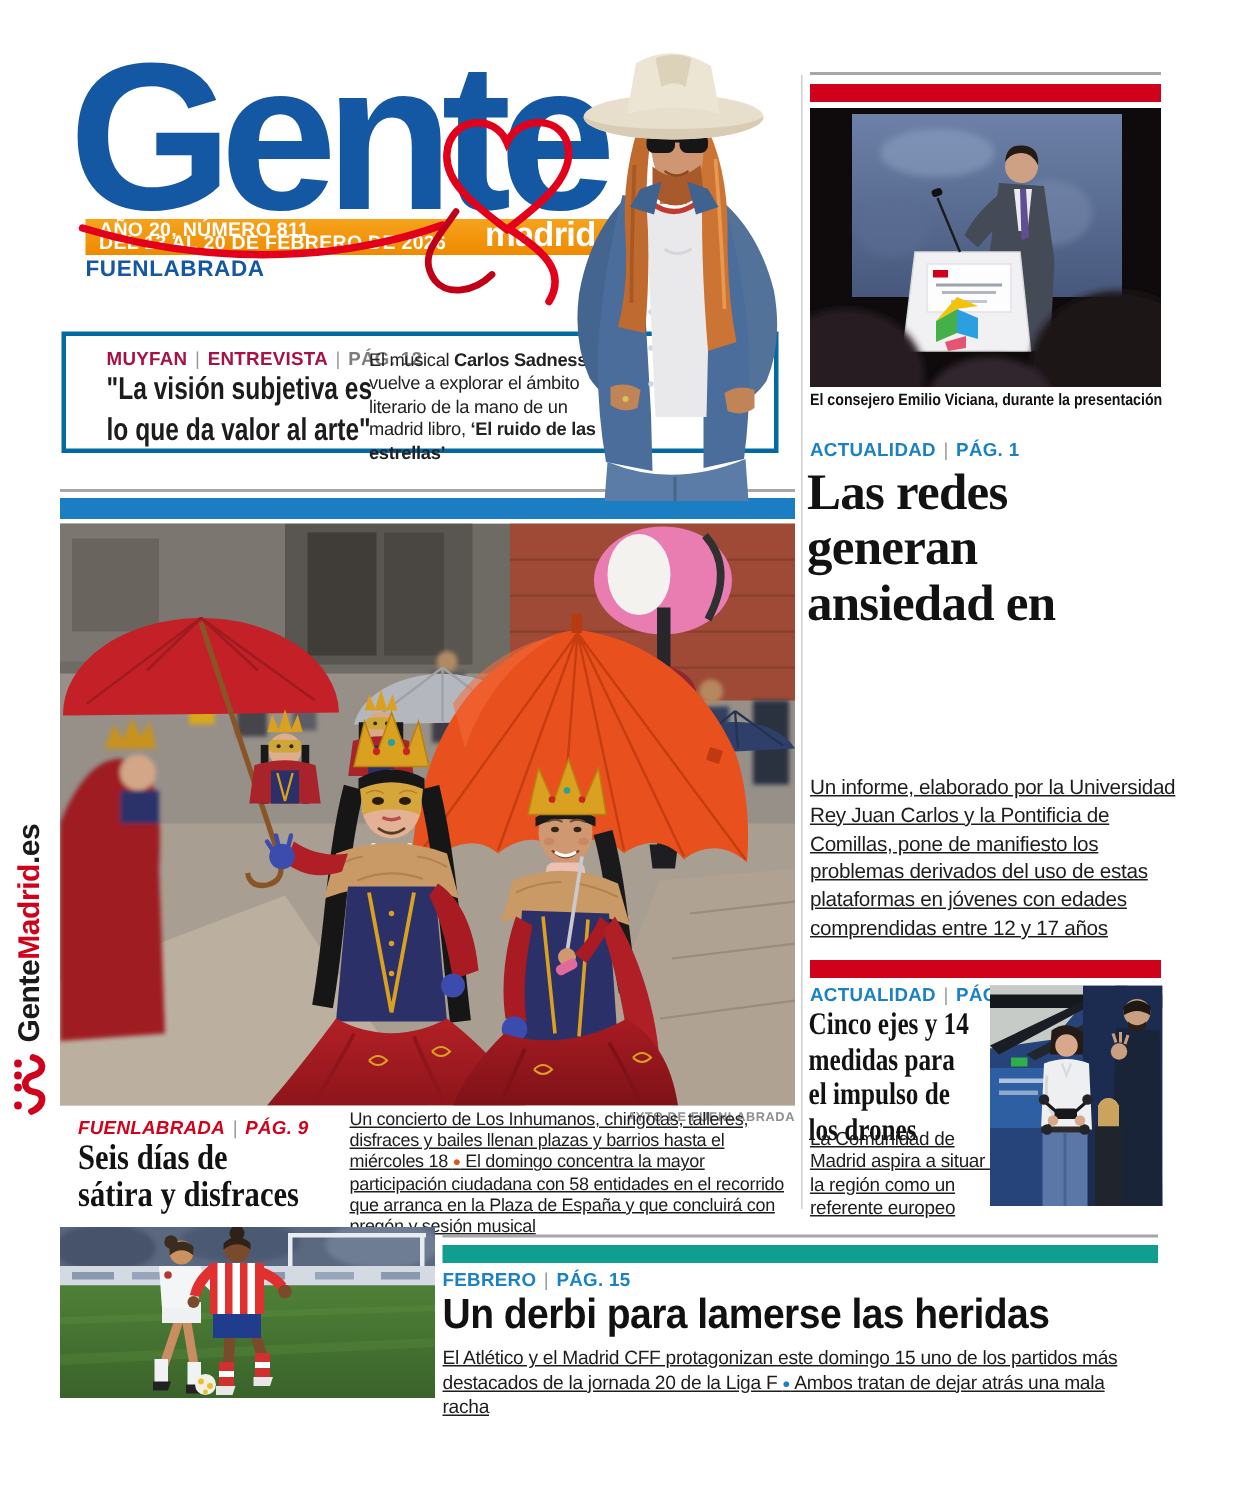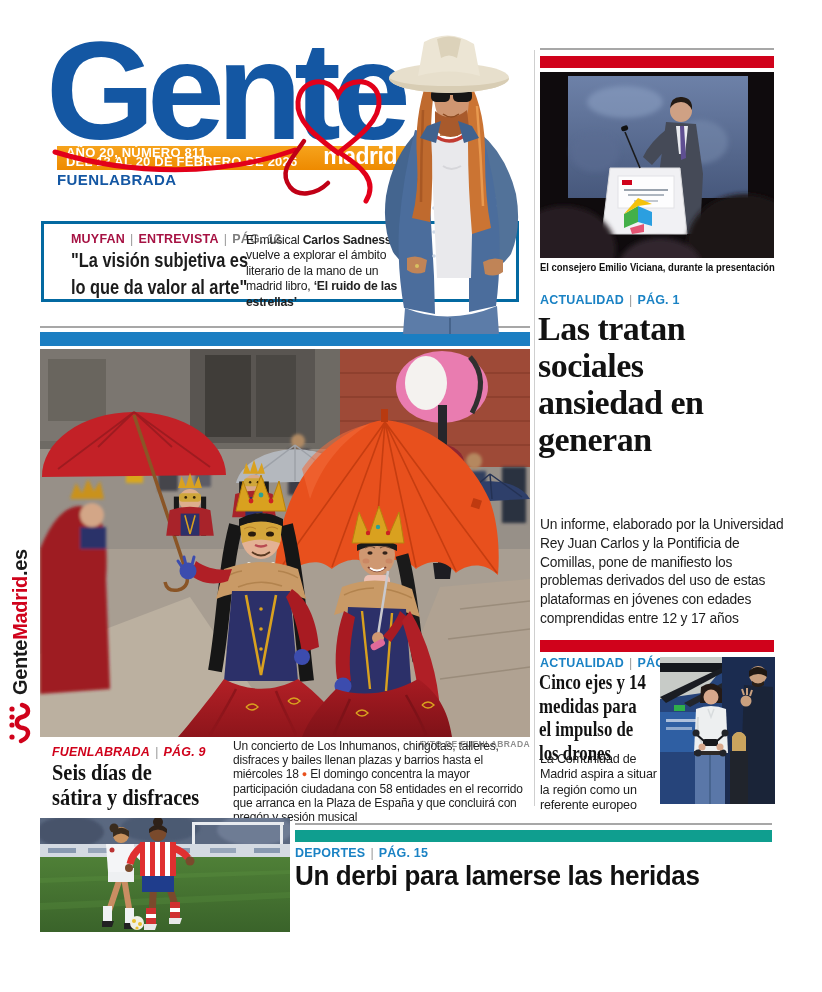--- a/index.html
+++ b/index.html
@@ -47,21 +47,21 @@
   .h-serif{font-family:"Liberation Serif",serif;font-weight:700;color:#121212;}
   .hl-redes{left:538px;top:310px;font-size:34px;line-height:37px;letter-spacing:-.5px;}
   .hl-drones{left:539px;top:671px;font-size:21px;line-height:23.5px;transform:scaleX(.8);
         transform-origin:0 0;white-space:nowrap;}
   .hl-carnival{left:52px;top:760px;font-size:24px;line-height:25px;transform:scaleX(.85);
         transform-origin:0 0;white-space:nowrap;}
   .hl-derbi{left:295px;top:860px;font-size:28px;font-weight:700;color:#111;letter-spacing:-.4px;
         transform:scaleX(.93);transform-origin:0 0;white-space:nowrap;}
 
   
-  .body-txt{color:#1d1d1d;}
+  .body-txt{color:#1d1d1d;text-decoration:underline;}
   .bt-redes{left:540px;top:516px;width:244px;font-size:13.8px;line-height:18.8px;letter-spacing:-.2px;}
   .bt-drones{left:540px;top:752px;width:128px;font-size:12.6px;line-height:15.4px;letter-spacing:-.2px;}
   .bt-carnival{left:233px;top:739px;width:298px;font-size:12px;line-height:14.2px;letter-spacing:-.2px;}
   .bt-derbi{left:295px;top:897px;width:462px;font-size:12.8px;line-height:16.5px;letter-spacing:-.2px;}
   .bullet-red{color:#e8501d;font-size:9px;vertical-align:1px;}
   .bullet-blue{color:#1a82c4;font-size:9px;vertical-align:1px;}
 
   .caption{left:540px;top:261px;width:260px;font-size:11px;font-weight:700;color:#111;
         transform:scaleX(.86);transform-origin:0 0;white-space:nowrap;}
   .credit{left:40px;top:739px;width:490px;text-align:right;font-size:8.5px;font-weight:700;
@@ -211,24 +211,23 @@
       <ellipse cx="205" cy="172" rx="58" ry="50" fill="#1d1619"></ellipse>
       <ellipse cx="120" cy="196" rx="42" ry="30" fill="#33282d"></ellipse>
     </g>
   </svg>
   <div class="abs caption">El consejero Emilio Viciana, durante la presentación</div>
 
   <div class="abs kicker" style="left:540px;top:293px;">
     <span class="k-blue">ACTUALIDAD</span><span class="sep">|</span><span class="k-blue">PÁG. 1</span>
   </div>
   <div class="abs h-serif hl-redes">
-    <div>Las tratan</div>
-    <div>sociales</div>
+    <div>Las redes</div>
+    <div>generan</div>
     <div>ansiedad en</div>
-    <div>generan</div>
   </div>
   <div class="abs body-txt bt-redes">Un informe, elaborado por la Universidad Rey Juan Carlos y la Pontificia de Comillas, pone de manifiesto los problemas derivados del uso de estas plataformas en jóvenes con edades comprendidas entre 12 y 17 años</div>
 
   <div class="abs bar bar-red" style="left:540px;top:640px;width:234px;"></div>
   <div class="abs kicker" style="left:540px;top:656px;">
     <span class="k-blue">ACTUALIDAD</span><span class="sep">|</span><span class="k-blue">PÁG. 4</span>
   </div>
   <div class="abs h-serif hl-drones">
     <div>Cinco ejes y 14</div>
     <div>medidas para</div>
@@ -557,23 +556,24 @@
     </g>
     <circle cx="97" cy="105" r="7" fill="#f0f0e6"></circle>
     <circle cx="94" cy="103" r="2" fill="#e8c030"></circle>
       <circle cx="100" cy="106" r="2" fill="#e8c030"></circle>
       <circle cx="97" cy="110" r="1.6" fill="#e8c030"></circle>
   </svg>
 
   <div class="abs rule-h" style="left:295px;top:823px;width:477px;"></div>
   <div class="abs bar bar-teal"></div>
   <div class="abs kicker" style="left:295px;top:846px;">
-    <span class="k-blue">DEPORTES</span><span class="sep">|</span><span class="k-blue">PÁG. 15</span>
+    <span class="k-blue">FEBRERO</span><span class="sep">|</span><span class="k-blue">PÁG. 15</span>
   </div>
   <div class="abs hl-derbi">Un derbi para lamerse las heridas</div>
+  <div class="abs body-txt bt-derbi"><span>El Atlético y el Madrid CFF protagonizan este domingo 15 uno de los partidos más destacados de la jornada 20 de la Liga F </span><span class="bullet-blue">●</span><span> Ambos tratan de dejar atrás una mala racha</span></div>
 
   <div class="abs vbrand">
     <span>Gente</span><span class="red">Madrid</span><span>.es</span>
   </div>
   <svg class="abs vbrand-icon" viewBox="0 0 26 46">
     <g fill="#d0021b">
       <circle cx="5" cy="8" r="2.6"></circle>
         <circle cx="5" cy="16" r="2.6"></circle>
         <circle cx="5" cy="24" r="2.6"></circle>
       <circle cx="5" cy="36" r="2.6"></circle>

